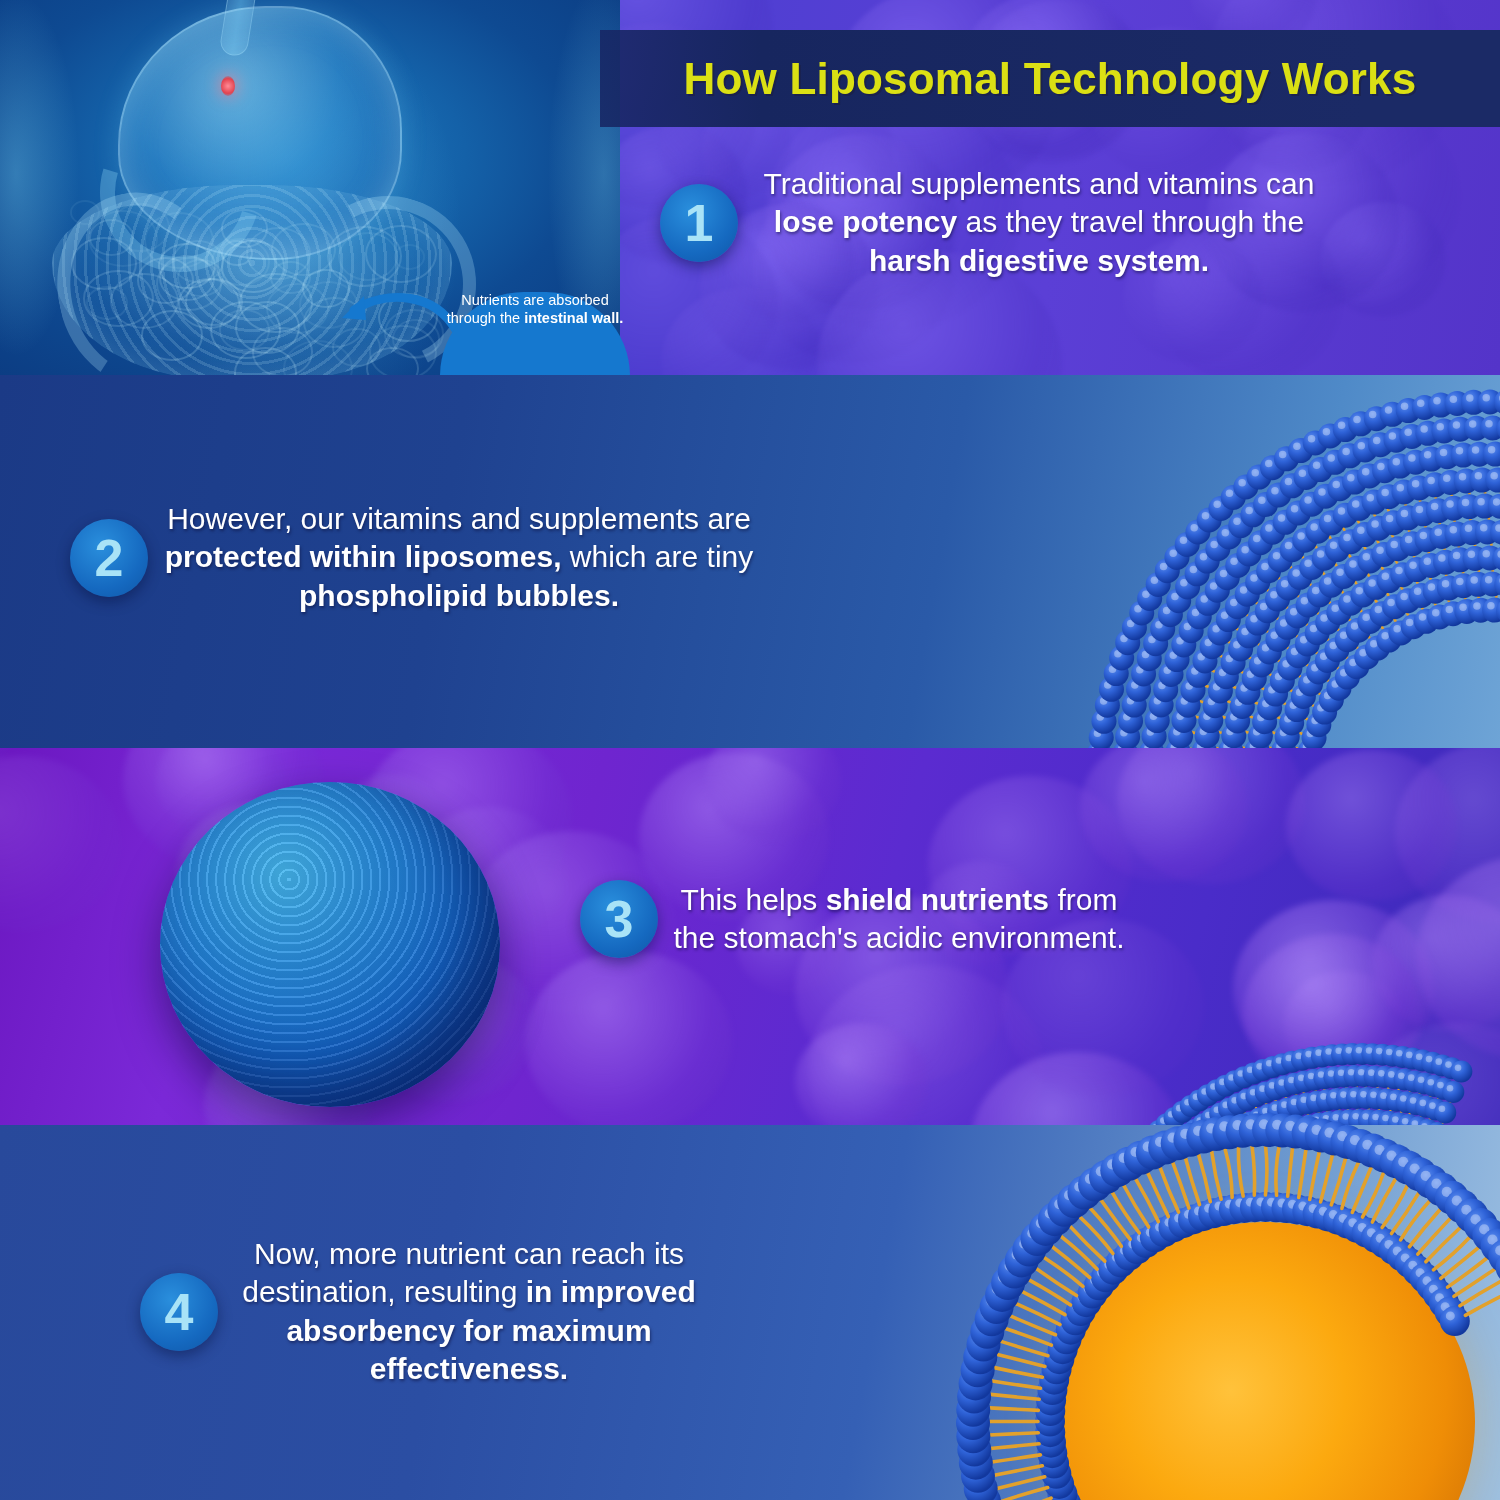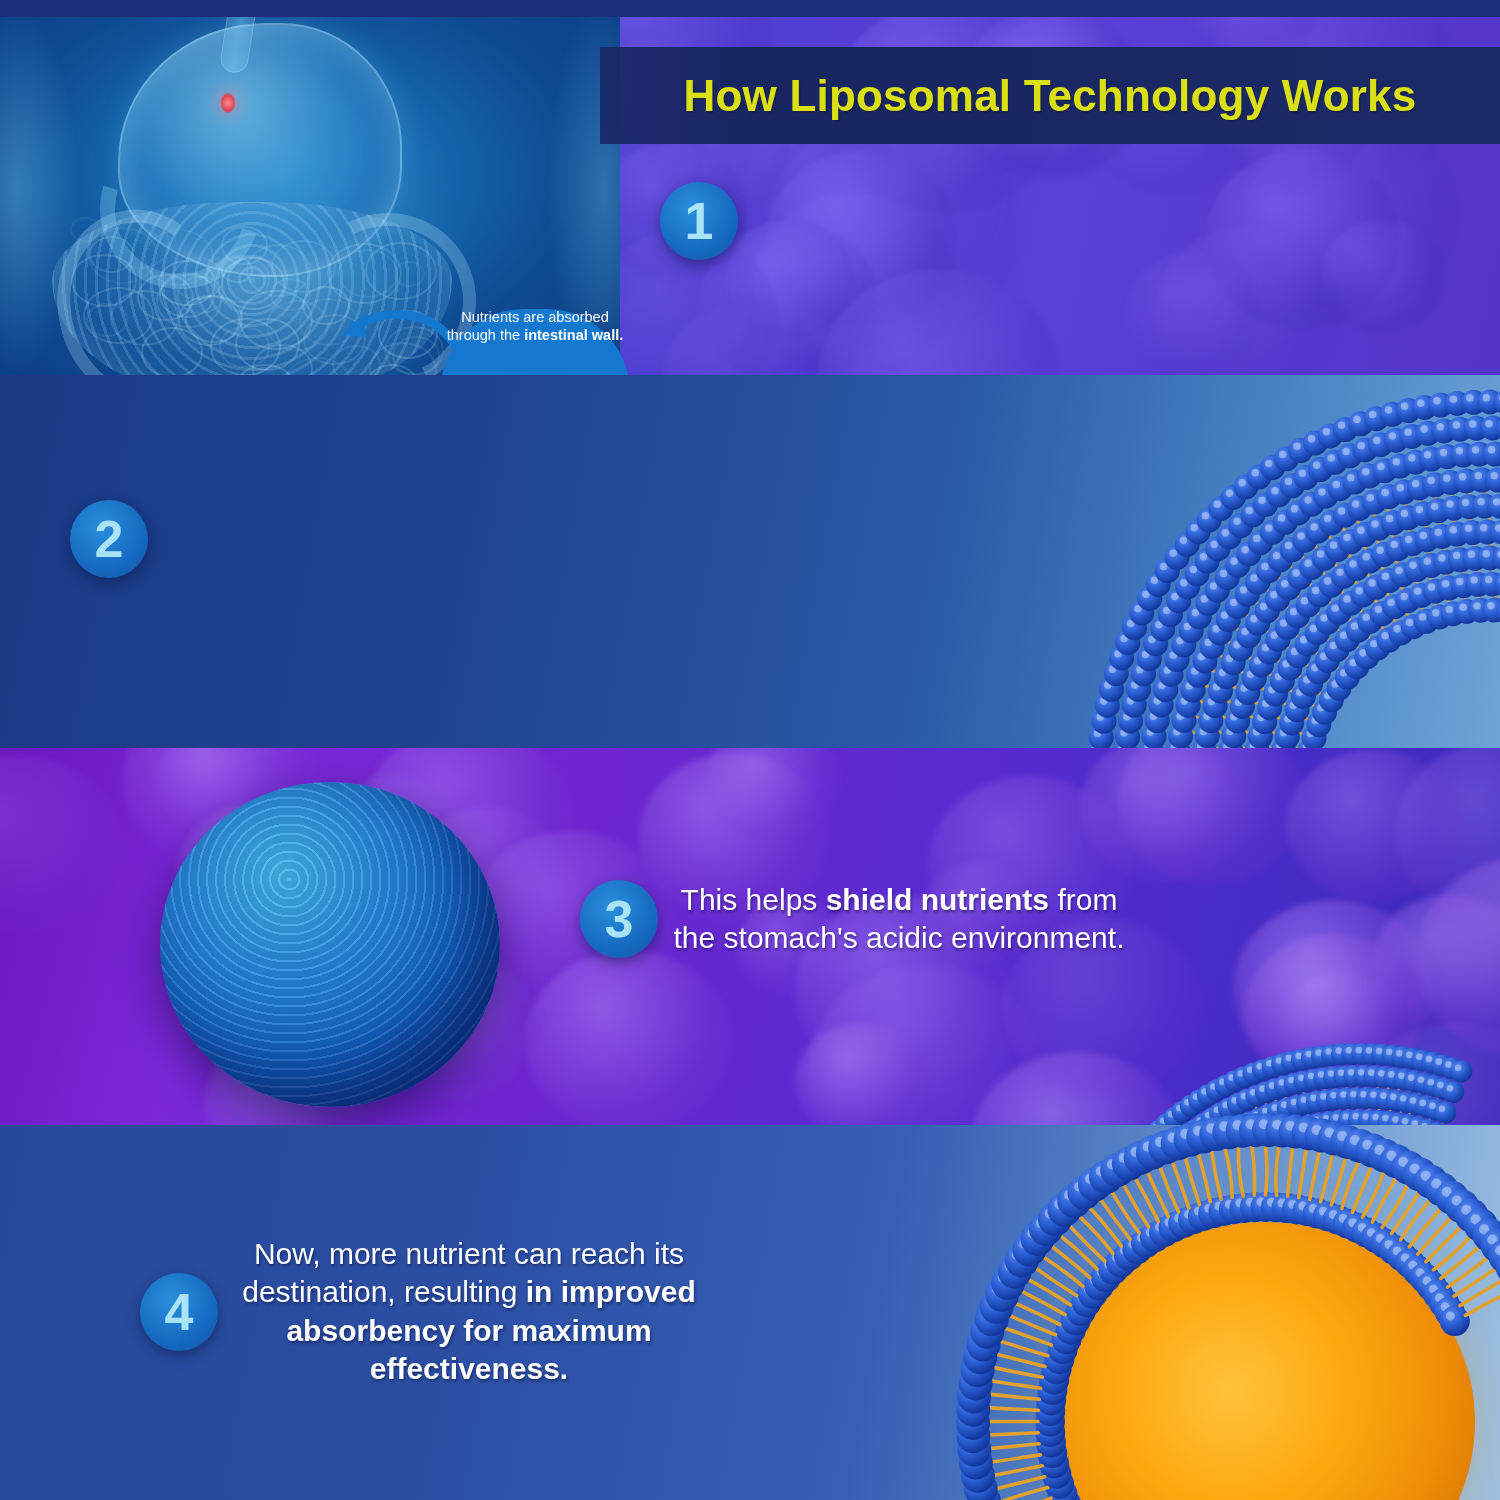--- a/index.html
+++ b/index.html
@@ -6,21 +6,21 @@
   html,body{margin:0;padding:0;background:#13205a;}
   body{font-family:"Liberation Sans", sans-serif;}
 
   .infographic{
     position:relative;width:1500px;height:1500px;overflow:hidden;
     background:#1d2f7a;
   }
 
   
   .band1{position:absolute;left:0;top:0;width:1500px;height:375px;overflow:hidden;
-    background:linear-gradient(100deg,#3b3fc4 0%,#4a3fd0 35%,#5b3fd6 70%,#5434c9 100%);margin-top:17px;}
+    background:linear-gradient(100deg,#3b3fc4 0%,#4a3fd0 35%,#5b3fd6 70%,#5434c9 100%);}
 
   
   .b1cells{position:absolute;inset:0;}
   .b1cell{position:absolute;border-radius:50%;
     background:radial-gradient(circle at 35% 32%, rgba(150,120,255,.55), rgba(70,45,190,.30) 62%, rgba(45,30,150,.10) 100%);
     filter:blur(2px);}
 
   
   .anatomy{position:absolute;left:0;top:0;width:620px;height:375px;overflow:hidden;
     background:radial-gradient(ellipse at 46% 42%, #1f7fc4 0%, #1461a8 38%, #0e4a92 62%, #0b3a80 100%);}
@@ -222,20 +222,21 @@
       <path d="M118 44 C 96 6, 48 4, 16 24" stroke="#1578cf" stroke-width="9" fill="none" stroke-linecap="round"></path>
       <path d="M4 32 L26 10 L28 34 Z" fill="#1578cf"></path>
     </svg>
 
     <div class="callout1">
       <p>Nutrients are absorbed through the <b>intestinal wall.</b></p>
     </div>
 
     <div class="step" id="step1">
       <div class="badge">1</div>
+      <div class="steptext">Traditional supplements and vitamins can <b>lose potency</b> as they travel through the <b>harsh digestive system.</b></div>
     </div>
   </div>
 
   <div class="band2">
     <svg class="lipidfield" id="lipidfield" viewBox="0 0 800 373" preserveAspectRatio="none">
         <defs>
           <radialGradient id="headg" cx="35%" cy="30%" r="70%">
             <stop offset="0%" stop-color="#5b8df0"></stop>
             <stop offset="45%" stop-color="#2f63d8"></stop>
             <stop offset="100%" stop-color="#12389e"></stop>
@@ -918,20 +919,21 @@
         <circle cx="806.457131915575" cy="27.344727771148655" r="12.5" fill="url(#headg)"></circle>
         <circle cx="802.707131915575" cy="23.094727771148655" r="3.75" fill="rgba(255,255,255,.35)"></circle>
         <circle cx="822.8853924296" cy="28.37830631494478" r="12.5" fill="url(#headg)"></circle>
         <circle cx="819.1353924296" cy="24.12830631494478" r="3.75" fill="rgba(255,255,255,.35)"></circle>
       </svg>
   </div>
 
 
   <div class="step" id="step2">
     <div class="badge">2</div>
+    <div class="steptext">However, our vitamins and supplements are <b>protected within liposomes,</b> which are tiny <b>phospholipid bubbles.</b></div>
   </div>
 
   <div class="band3">
     <div class="b3cells" id="b3cells">
         <div class="b3cell" style="width: 95px; height: 83.6px; left: -80px; top: -60px; opacity: 0.3;"></div>
         <div class="b3cell" style="width: 206.277px; height: 181.523px; left: 1395.44px; top: -7.17816px; opacity: 0.469204;"></div>
         <div class="b3cell" style="width: 204.367px; height: 179.843px; left: 927.664px; top: 27.5794px; opacity: 0.516727;"></div>
         <div class="b3cell" style="width: 108.614px; height: 95.58px; left: 338.509px; top: 26.2137px; opacity: 0.38208;"></div>
         <div class="b3cell" style="width: 188.321px; height: 165.722px; left: 1116.63px; top: -29.3244px; opacity: 0.568261;"></div>
         <div class="b3cell" style="width: 121.059px; height: 106.532px; left: 1283.09px; top: 222.932px; opacity: 0.499349;"></div>

